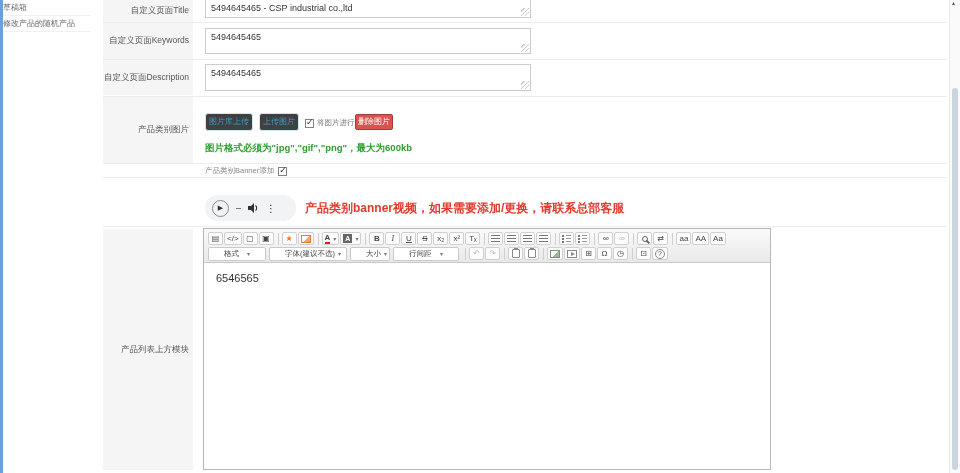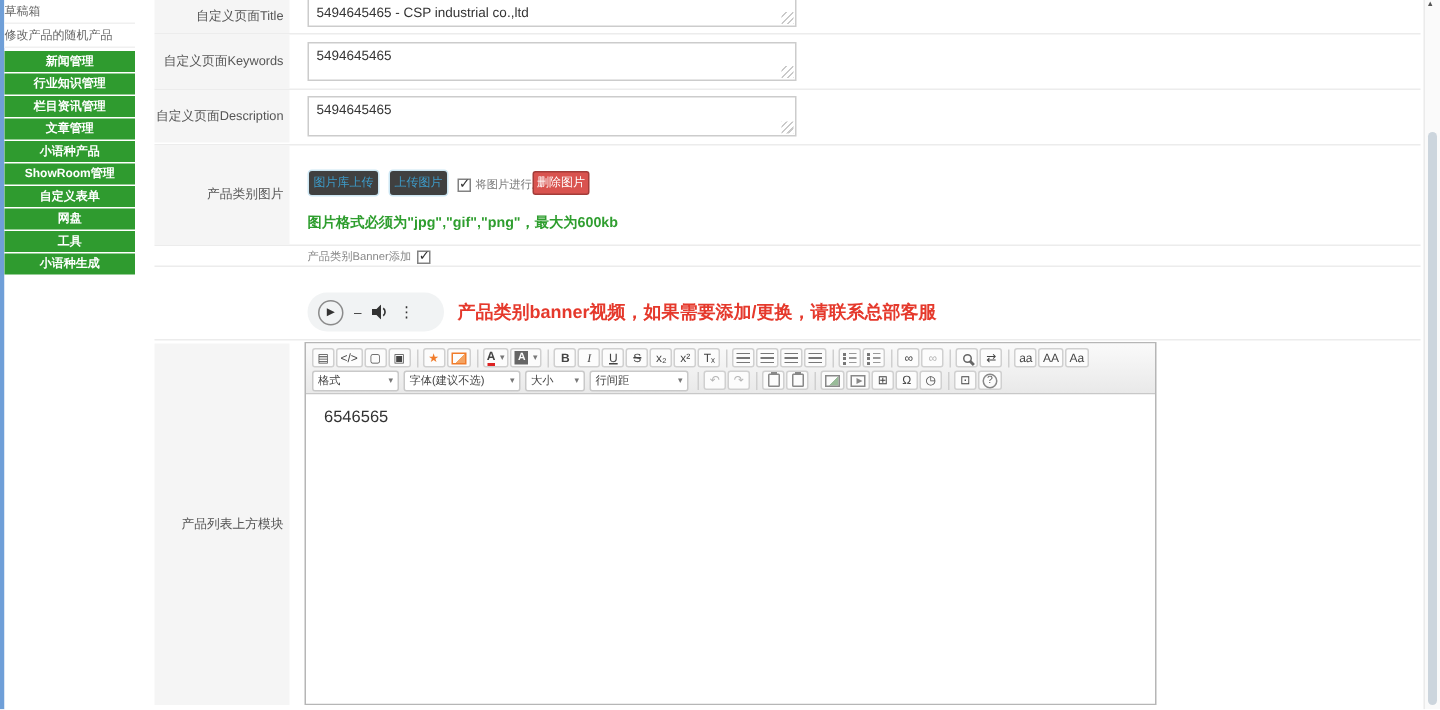--- a/index.html
+++ b/index.html
@@ -72,21 +72,21 @@
     border:1px solid #b6b6b6; background:#fff; }
   #ed-toolbar { position:absolute; left:0; top:0; right:0; height:34px;
     background:linear-gradient(#fafafa,#e9e9e9); border-bottom:1px solid #c8c8c8; padding:2px 4px; }
   .tb-row { display:flex; align-items:center; height:15px; }
   .tb-btn { display:inline-flex; align-items:center; justify-content:center; min-width:15px; height:13px;
     border:1px solid #d0d0d0; background:#fcfcfc; border-radius:2px; font-size:8px; color:#444;
     margin-right:1px; padding:0 2px; cursor:pointer; white-space:nowrap; }
   .tb-sep { width:1px; height:12px; background:#cfcfcf; margin:0 3px; flex:none; }
   .tb-select { display:inline-flex; align-items:center; justify-content:space-between; height:14px;
     border:1px solid #c9c9c9; background:#fff; border-radius:2px; font-size:7.5px; color:#444;
-    margin-right:3px; padding:0 3px; cursor:pointer; white-space:nowrap; }
+    margin-right:3px; padding:0 15px; cursor:pointer; white-space:nowrap; }
   .caret { font-size:6px; color:#777; margin-left:3px; }
   .muted { color:#b5b5b5; }
   .orange { color:#f07b2a; }
   .bold-g { font-weight:bold; }
   .ital { font-style:italic; font-family:"Liberation Serif","DejaVu Serif",serif; }
   .und { text-decoration:underline; }
   .strike { text-decoration:line-through; }
   .fc-a { border-bottom:2px solid #d22; line-height:8px; font-weight:bold; }
   .bc-a { background:#666; color:#fff; width:9px; height:9px; display:inline-flex; align-items:center;
     justify-content:center; font-size:7px; font-weight:bold; }
@@ -120,32 +120,20 @@
 </style>
 </head>
 <body>
 
 <div id="app">
   <div id="accent"></div>
 
   <div id="sidebar">
     <div class="side-link">草稿箱</div>
     <div class="side-link">修改产品的随机产品</div>
-    <div class="side-menu">
-      <div class="menu-btn">新闻管理</div>
-      <div class="menu-btn">行业知识管理</div>
-      <div class="menu-btn">栏目资讯管理</div>
-      <div class="menu-btn">文章管理</div>
-      <div class="menu-btn">小语种产品</div>
-      <div class="menu-btn">ShowRoom管理</div>
-      <div class="menu-btn">自定义表单</div>
-      <div class="menu-btn">网盘</div>
-      <div class="menu-btn">工具</div>
-      <div class="menu-btn">小语种生成</div>
-    </div>
   </div>
 
   <div id="content">
     <div class="hline" style="top:22px"></div>
     <div class="hline" style="top:59px"></div>
     <div class="hline" style="top:96px"></div>
     <div class="hline" style="top:163px"></div>
     <div class="hline" style="top:177px"></div>
     <div class="hline" style="top:226px"></div>
 

